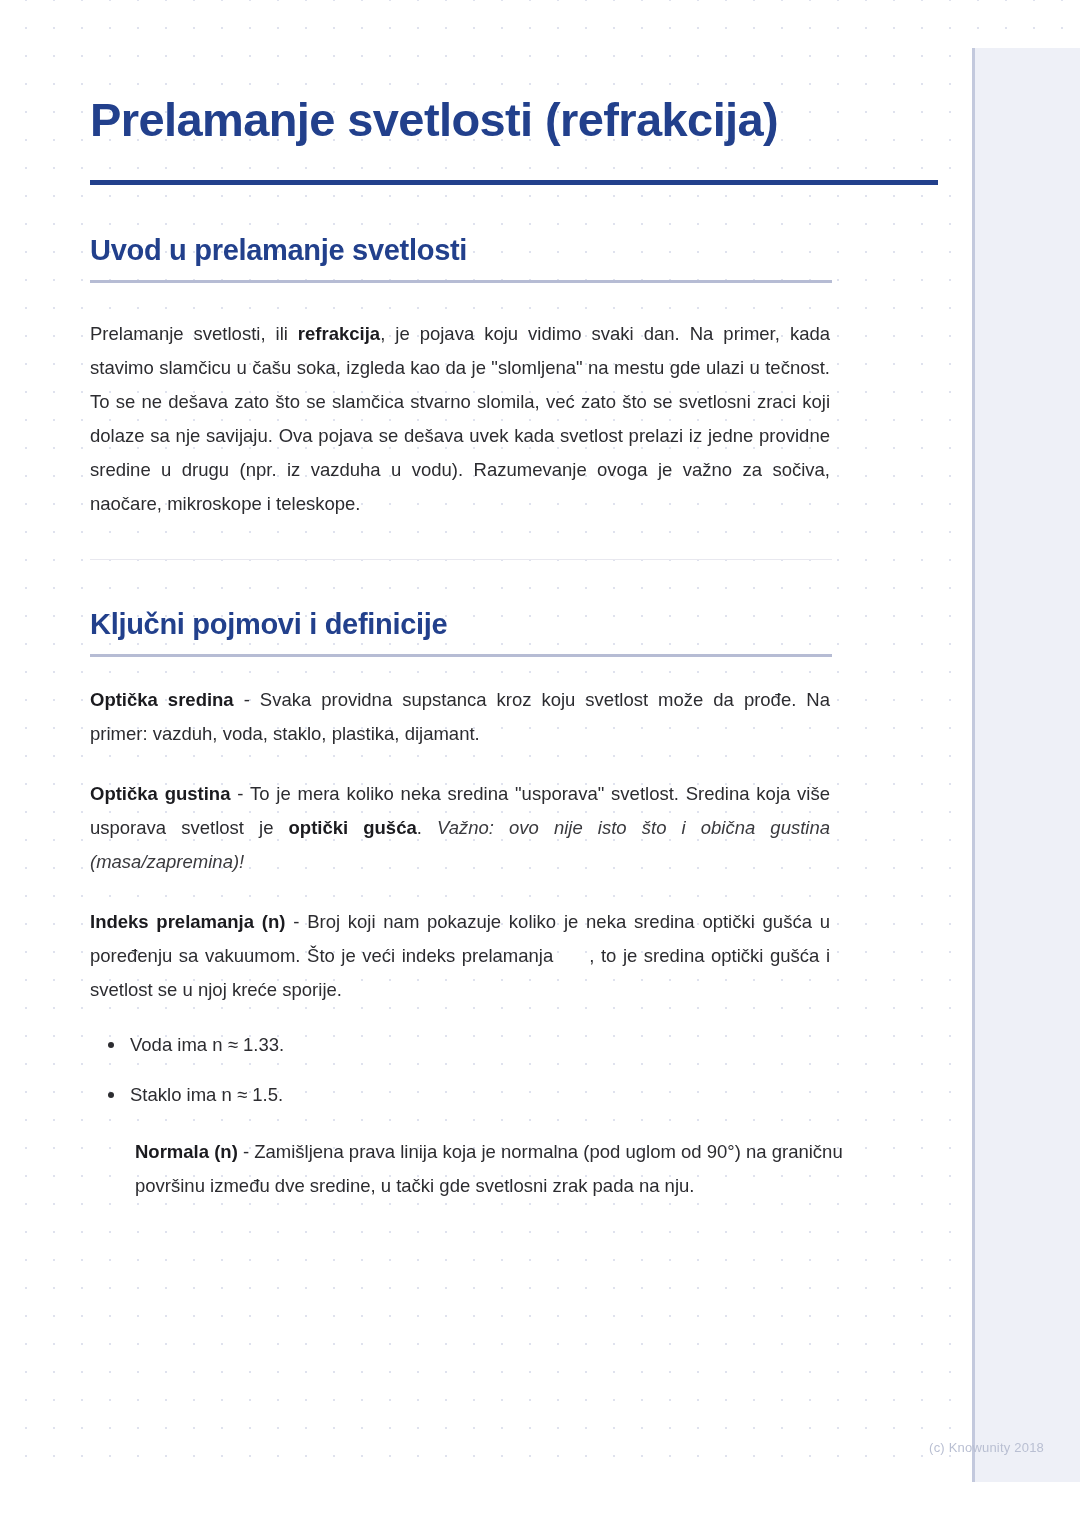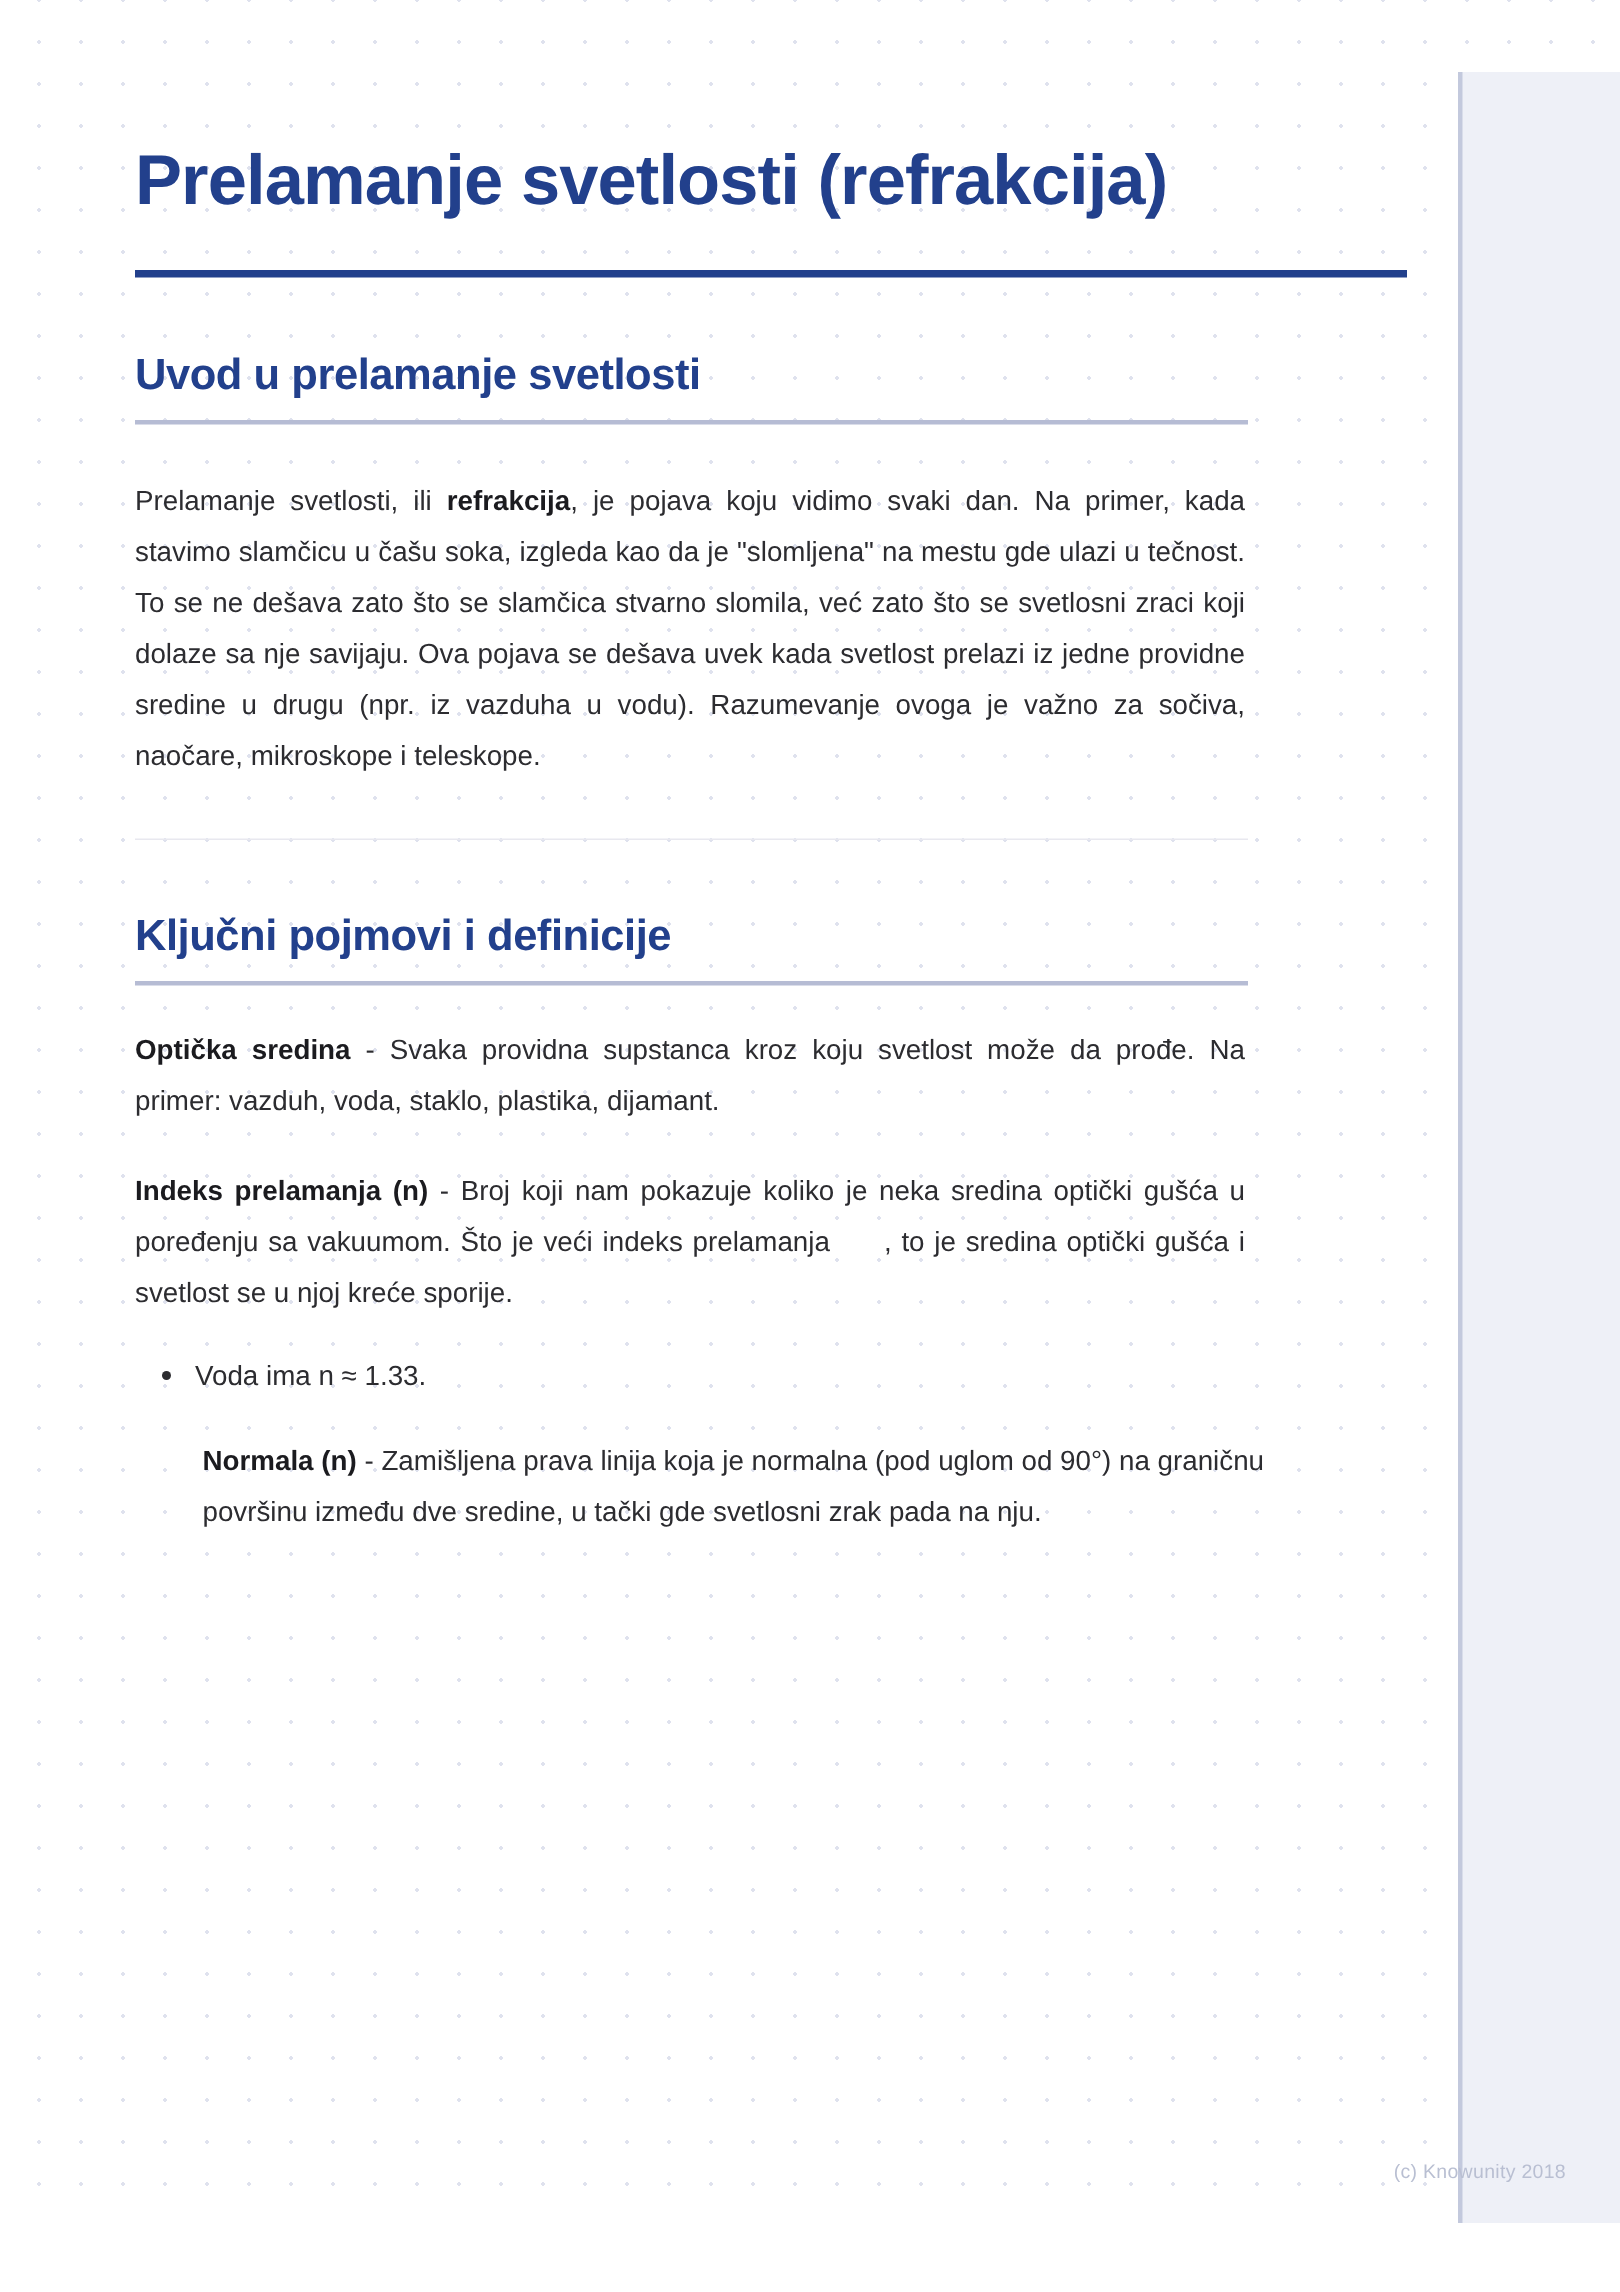--- a/index.html
+++ b/index.html
@@ -188,25 +188,27 @@
 
       <div class="soft-divider"></div>
 
       <div class="section-2">
         <h2 class="section-heading">Ključni pojmovi i definicije</h2>
         <div class="heading-rule"></div>
 
 
         <p class="term"><b>Optička sredina</b><span> - </span><span>Svaka providna supstanca kroz koju svetlost može da prođe. Na primer: vazduh, voda, staklo, plastika, dijamant.</span></p>
 
+        <p class="term"><b>Optička gustina</b><span> - </span><span>To je mera koliko neka sredina "usporava" svetlost. Sredina koja više usporava svetlost je </span><b>optički gušća</b><span>. </span><span class="em-note">Važno: ovo nije isto što i obična gustina (masa/zapremina)!</span></p>
 
         <p class="term"><b>Indeks prelamanja (n)</b><span> - </span><span>Broj koji nam pokazuje koliko je neka sredina optički gušća u poređenju sa vakuumom. Što je veći indeks prelamanja</span><span class="gap-math"></span><span>, to je sredina optički gušća i svetlost se u njoj kreće sporije.</span></p>
 
         <ul class="index-list">
           <li>Voda ima n ≈ 1.33.</li>
+          <li>Staklo ima n ≈ 1.5.</li>
         </ul>
 
         <p class="term tight"><b>Normala (n)</b><span> - </span><span>Zamišljena prava linija koja je normalna (pod uglom od 90°) na graničnu površinu između dve sredine, u tački gde svetlosni zrak pada na nju.</span></p>
       </div>
 
     </div>
   </div>
 
   <div class="watermark">(c) Knowunity 2018</div>
 

